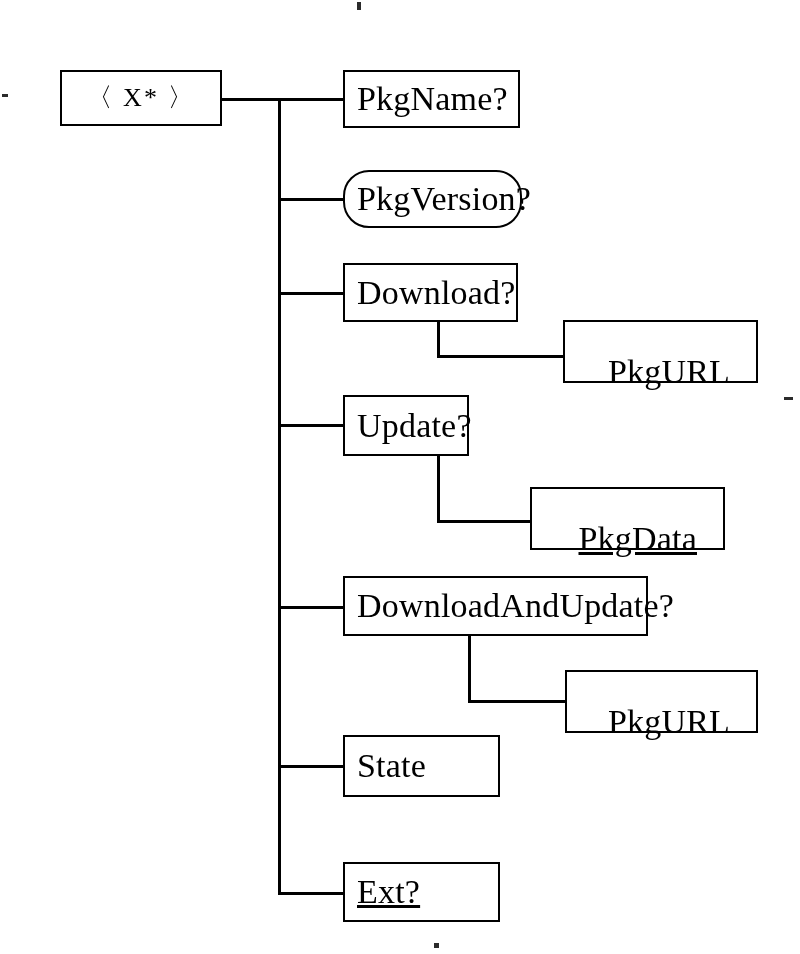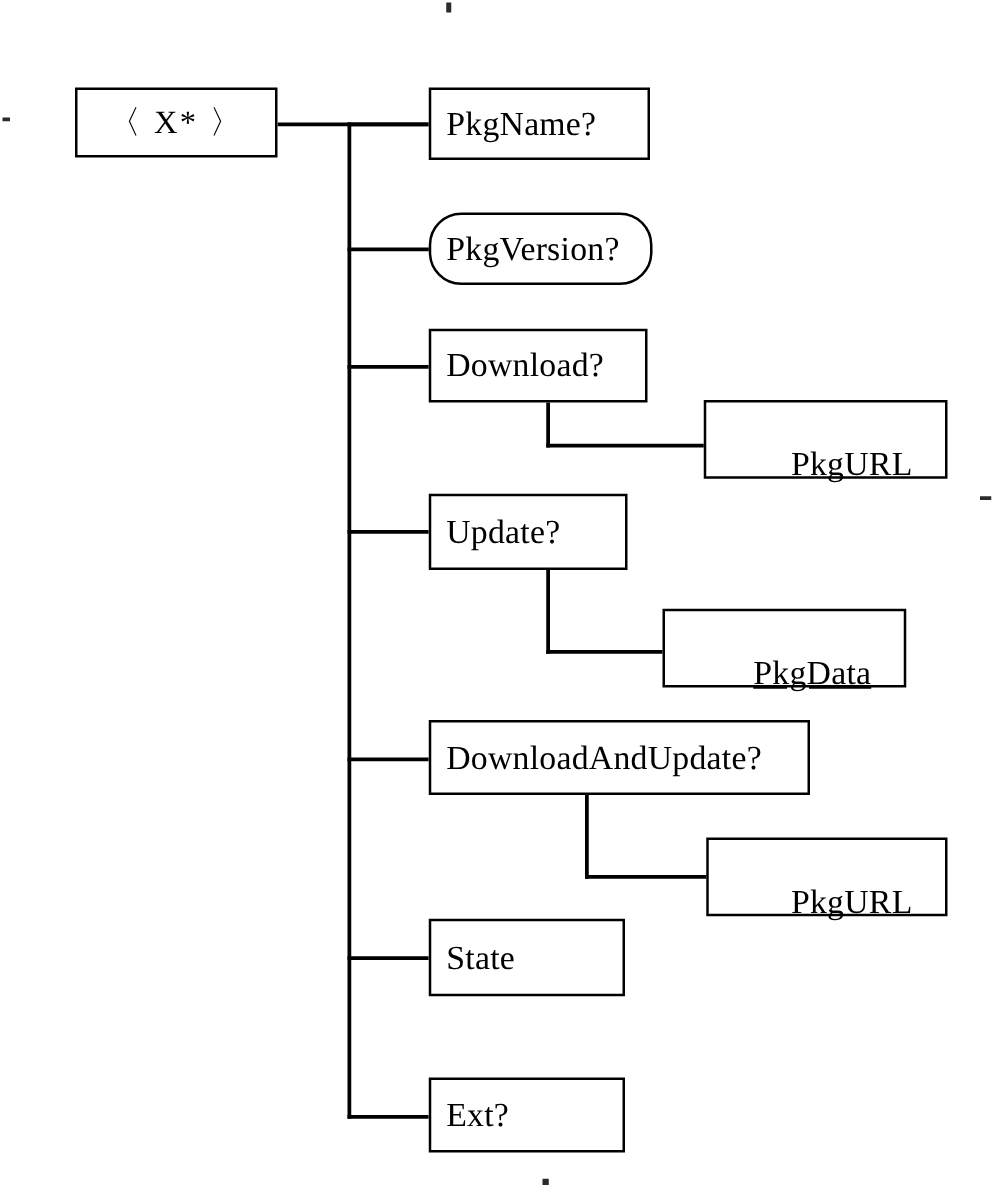--- a/index.html
+++ b/index.html
@@ -26,21 +26,21 @@
     border: 2px solid #000000;
     background: #ffffff;
     display: flex;
     align-items: center;
     white-space: nowrap;
     z-index: 3;
   }
   .node .label {
     display: block;
     width: 100%;
-    font-size: 27px;
+    font-size: 34px;
     line-height: 1;
     letter-spacing: 0.2px;
   }
   .node.align-left  .label { text-align: left;   padding-left: 12px; }
   .node.align-center .label { text-align: center; }
   .node.align-right .label { text-align: right;  padding-right: 26px; margin-top: 40px; }
 
   .node.root .label {
     text-align: center;
     font-size: 26px;
@@ -102,41 +102,41 @@
   </div>
 
   <div class="node align-left" id="n-download" style="left: 343px; top: 263px; width: 175px; height: 59px;">
     <span class="label">Download?</span>
   </div>
 
   <div class="node align-right" id="n-download-pkgurl" style="left: 563px; top: 320px; width: 195px; height: 63px;">
     <span class="label">PkgURL</span>
   </div>
 
-  <div class="node align-left" id="n-update" style="left: 343px; top: 395px; width: 159px; height: 61px;">
+  <div class="node align-left" id="n-update" style="left: 343px; top: 395px; width: 126px; height: 61px;">
     <span class="label">Update?</span>
   </div>
 
   <div class="node align-right" id="n-update-pkgdata" style="left: 530px; top: 487px; width: 195px; height: 63px; text-decoration: underline;">
     <span class="label">PkgData</span>
   </div>
 
   <div class="node align-left" id="n-downloadandupdate" style="left: 343px; top: 576px; width: 305px; height: 60px;">
     <span class="label">DownloadAndUpdate?</span>
   </div>
 
   <div class="node align-right" id="n-dau-pkgurl" style="left: 565px; top: 670px; width: 193px; height: 63px;">
     <span class="label">PkgURL</span>
   </div>
 
   <div class="node align-left" id="n-state" style="left: 343px; top: 735px; width: 157px; height: 62px;">
     <span class="label">State</span>
   </div>
 
-  <div class="node align-left" id="n-ext" style="left: 343px; top: 862px; width: 157px; height: 60px;">
+  <div class="node align-left" id="n-ext" style="left: 343px; top: 862px; width: 157px; height: 60px; text-decoration: underline;">
     <span class="label">Ext?</span>
   </div>
 
   <div class="speckle" id="a0" style="left: 357px; top: 2px; width: 4px; height: 8px;"></div>
   <div class="speckle" id="a1" style="left: 2px; top: 94px; width: 6px; height: 3px;"></div>
   <div class="speckle" id="a2" style="left: 784px; top: 397px; width: 9px; height: 3px;"></div>
   <div class="speckle" id="a3" style="left: 434px; top: 943px; width: 5px; height: 5px;"></div>
 
 </div>
 

